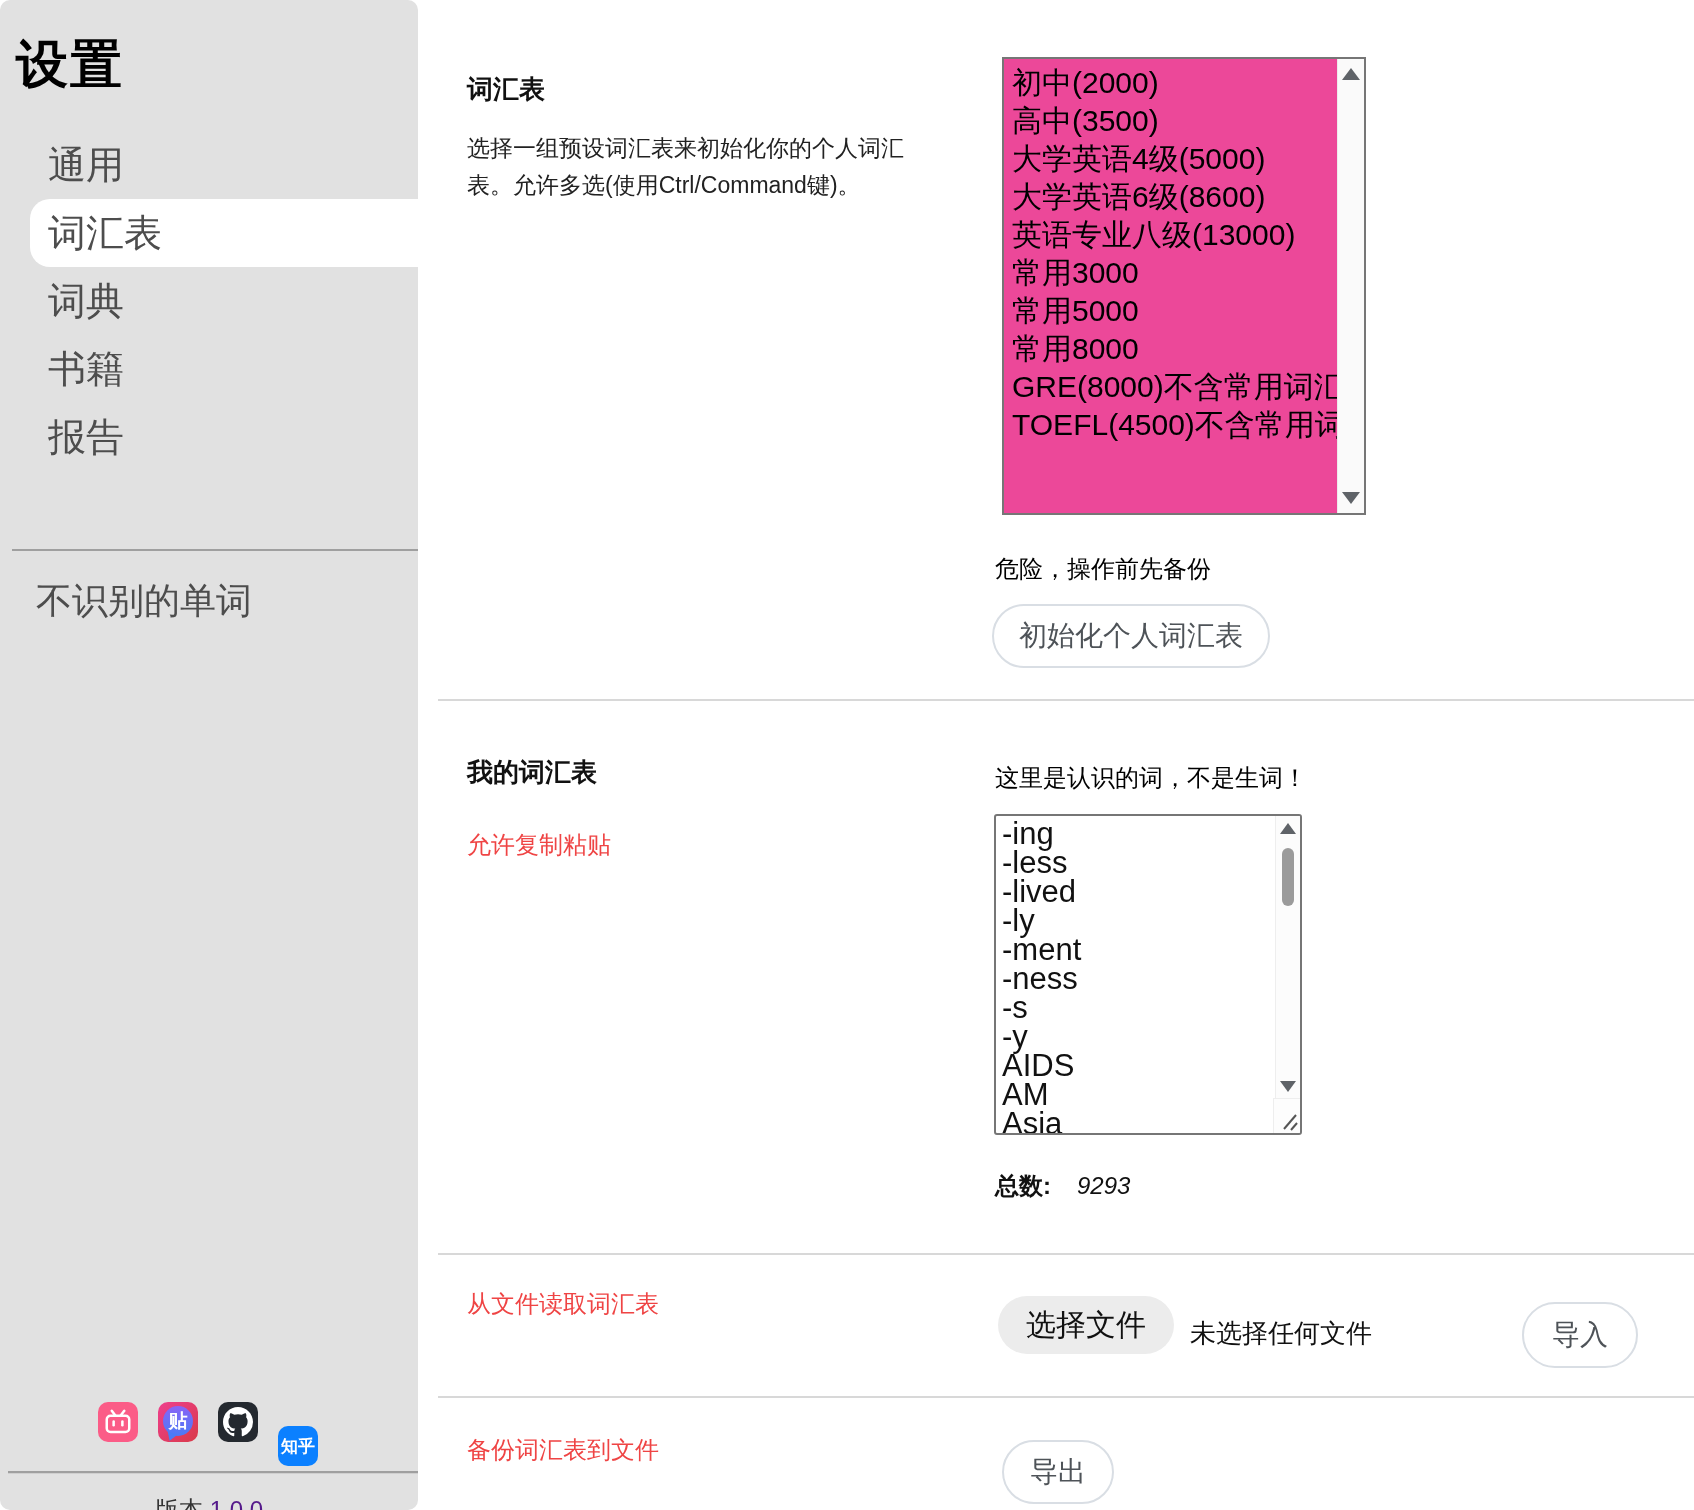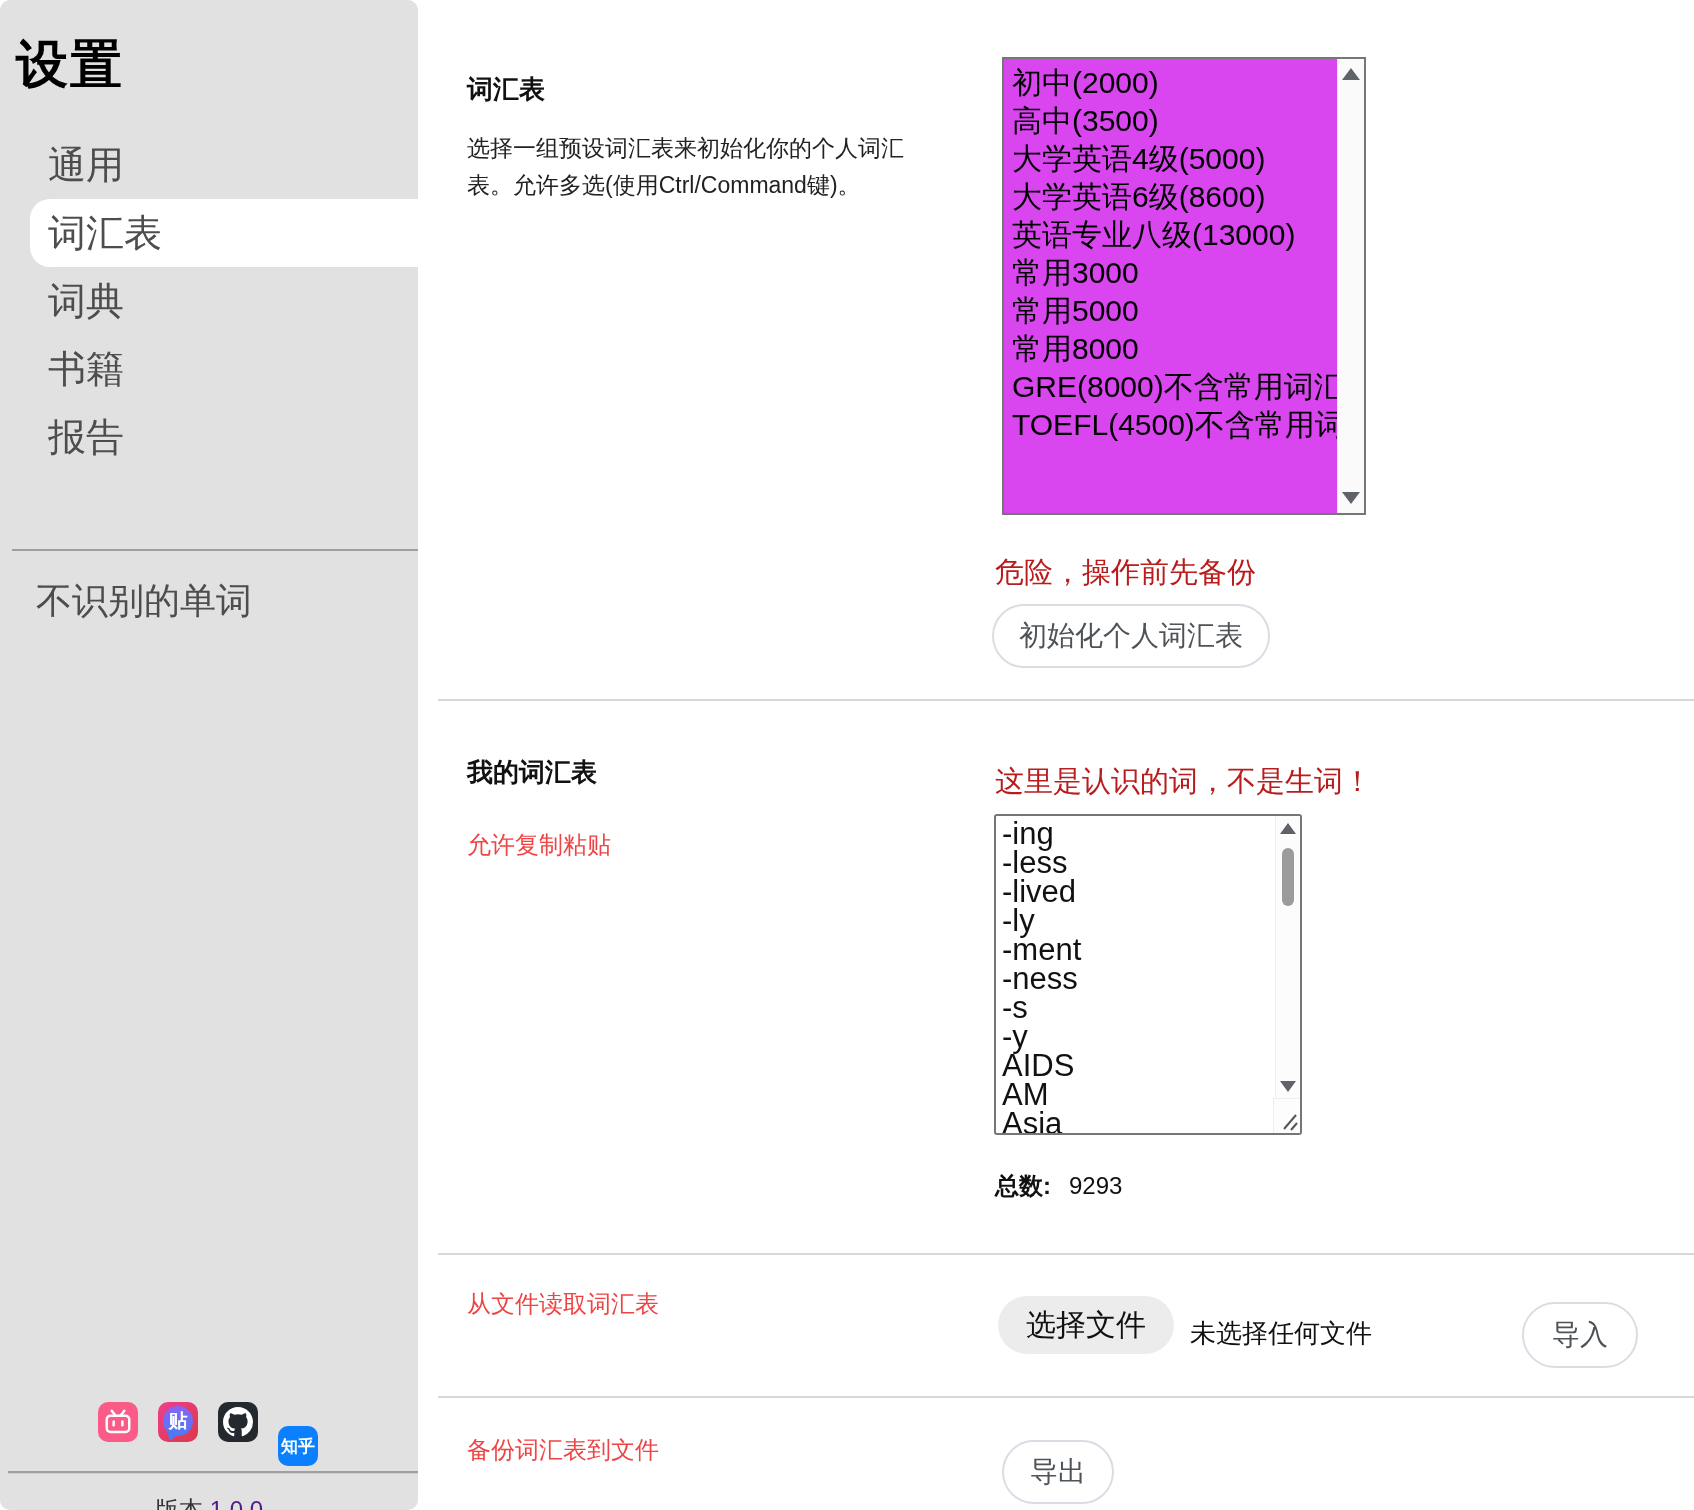--- a/index.html
+++ b/index.html
@@ -67,26 +67,26 @@
   .version a{color:#551a8b;text-decoration:underline;cursor:pointer;}
 
   
   .main{position:absolute;left:418px;top:0;width:1276px;height:1510px;background:#fff;}
   .h2{position:absolute;left:49px;font-size:26px;font-weight:bold;color:#111;}
   .desc{
     position:absolute;left:49px;top:130px;width:468px;
     font-size:23px;line-height:37px;color:#222;
   }
   .label{position:absolute;left:49px;font-size:24px;color:#ef4444;}
-  .red{position:absolute;font-size:29px;color:#b91c1c;}
+  .red{position:absolute;font-size:24px;color:#000000;}
 
   
   .selectbox{
     position:absolute;left:584px;top:57px;width:364px;height:458px;
-    border:2px solid #767676;background:#d946ef;box-sizing:border-box;cursor:default;
+    border:2px solid #767676;background:#ec4899;box-sizing:border-box;cursor:default;
   }
   .selectbox .opts{padding:5px 0 0 8px;font-size:30px;line-height:38px;color:#000;white-space:nowrap;overflow:hidden;}
   .vscroll{
     position:absolute;right:0;top:0;bottom:0;width:26px;
     background:#fafafa;border-left:1px solid #ececec;
   }
   .arr-up,.arr-down{position:absolute;left:50%;transform:translateX(-50%);width:0;height:0;cursor:pointer;}
   .arr-up{top:9px;border-left:9px solid transparent;border-right:9px solid transparent;border-bottom:12px solid #5f6368;}
   .arr-down{bottom:9px;border-left:9px solid transparent;border-right:9px solid transparent;border-top:12px solid #5f6368;}
 
@@ -117,21 +117,21 @@
   .ta-thumb{
     position:absolute;left:50%;transform:translateX(-50%);top:32px;
     width:12px;height:58px;border-radius:6px;background:#9b9b9b;cursor:grab;
   }
   .ta-resize{
     position:absolute;right:0;bottom:0;width:26px;height:34px;background:#fdfdfd;
     border-left:1px solid #eee;border-top:1px solid #eee;cursor:nwse-resize;
   }
   .total{position:absolute;left:577px;top:1170px;font-size:24px;color:#111;}
   .total b{font-weight:bold;}
-  .total .v{margin-left:18px;font-weight:normal;}
+  .total .v{margin-left:26px;font-weight:normal;font-style:italic;}
 
   .file-btn{
     position:absolute;left:580px;top:1296px;width:176px;height:58px;
     background:#ececec;border:none;border-radius:999px;
     font-size:30px;color:#111;display:flex;align-items:center;justify-content:center;
     cursor:pointer;font-family:"Liberation Sans","DejaVu Sans",sans-serif;
   }
   .file-status{position:absolute;left:772px;top:1316px;font-size:26px;color:#111;}
 </style>
 </head>

